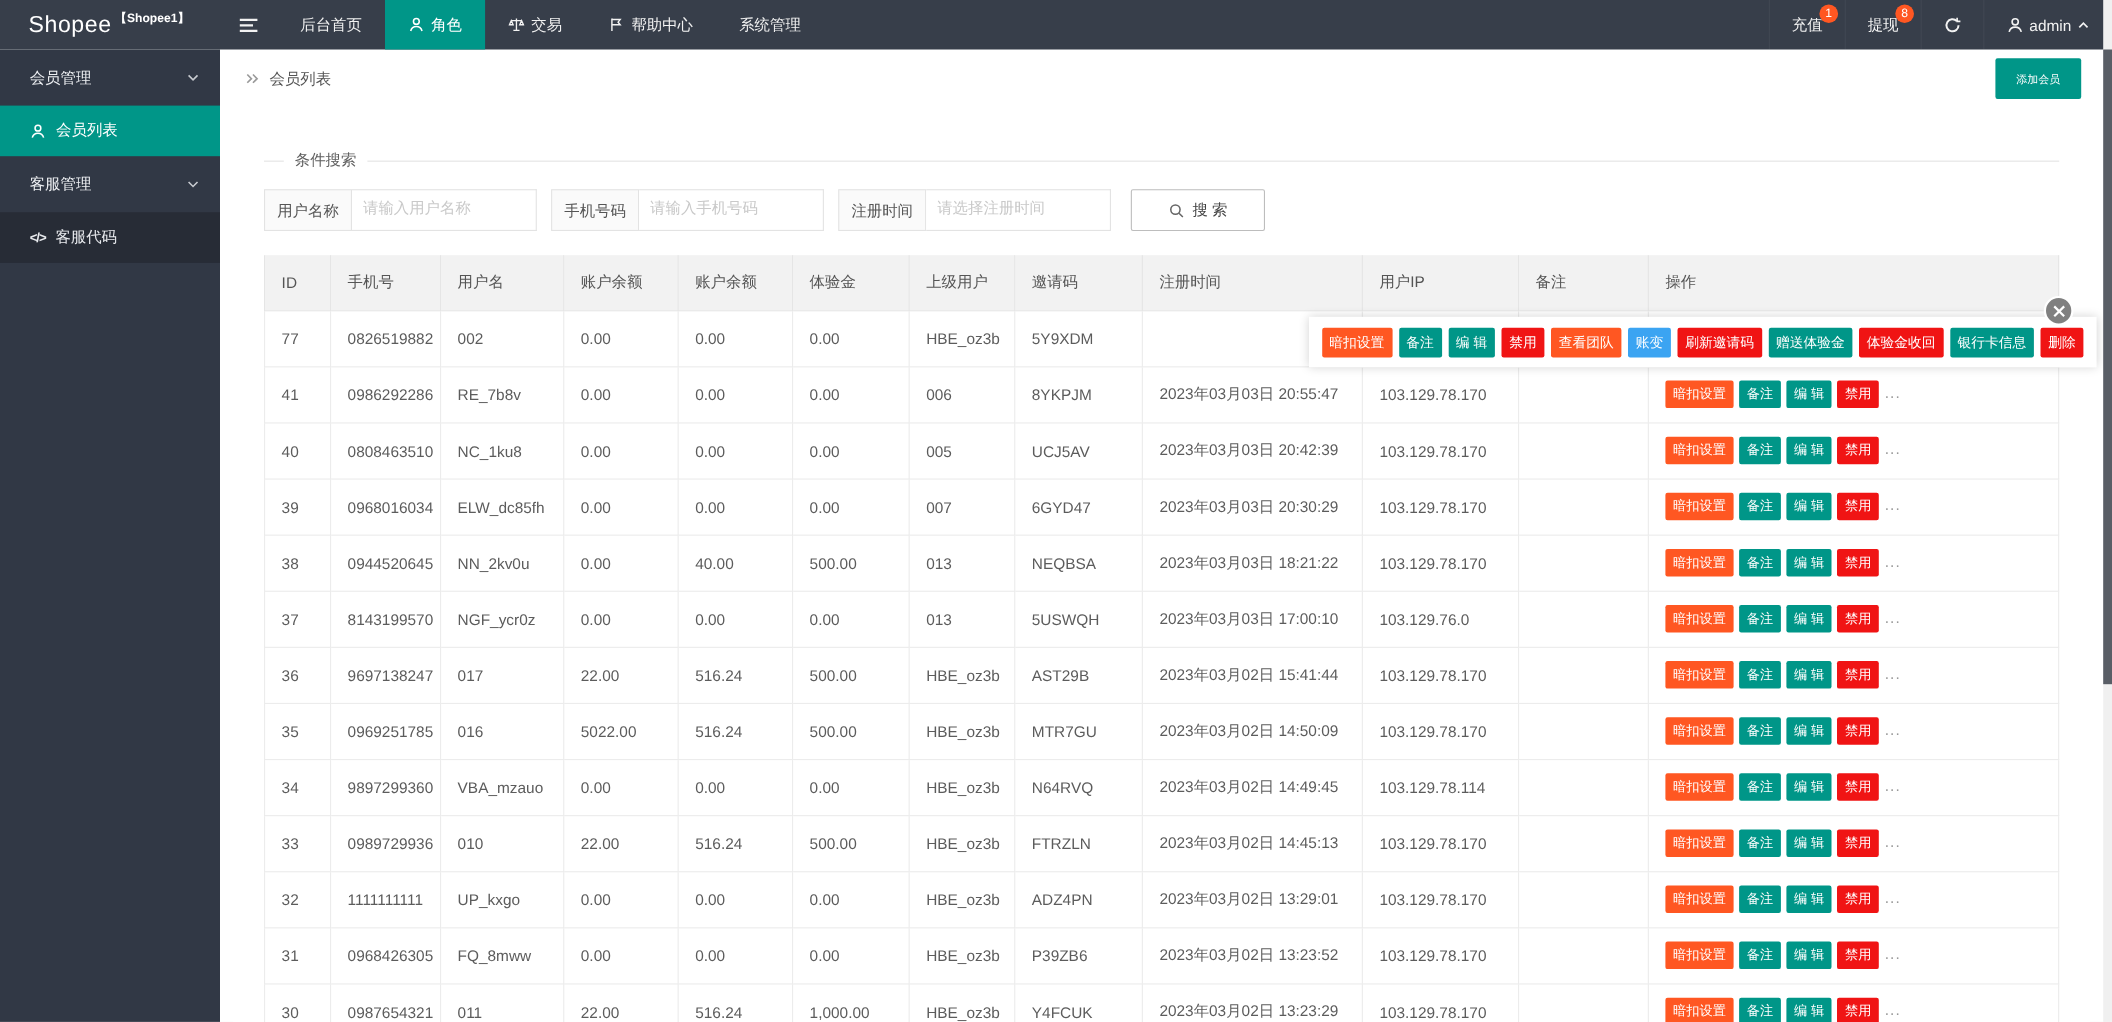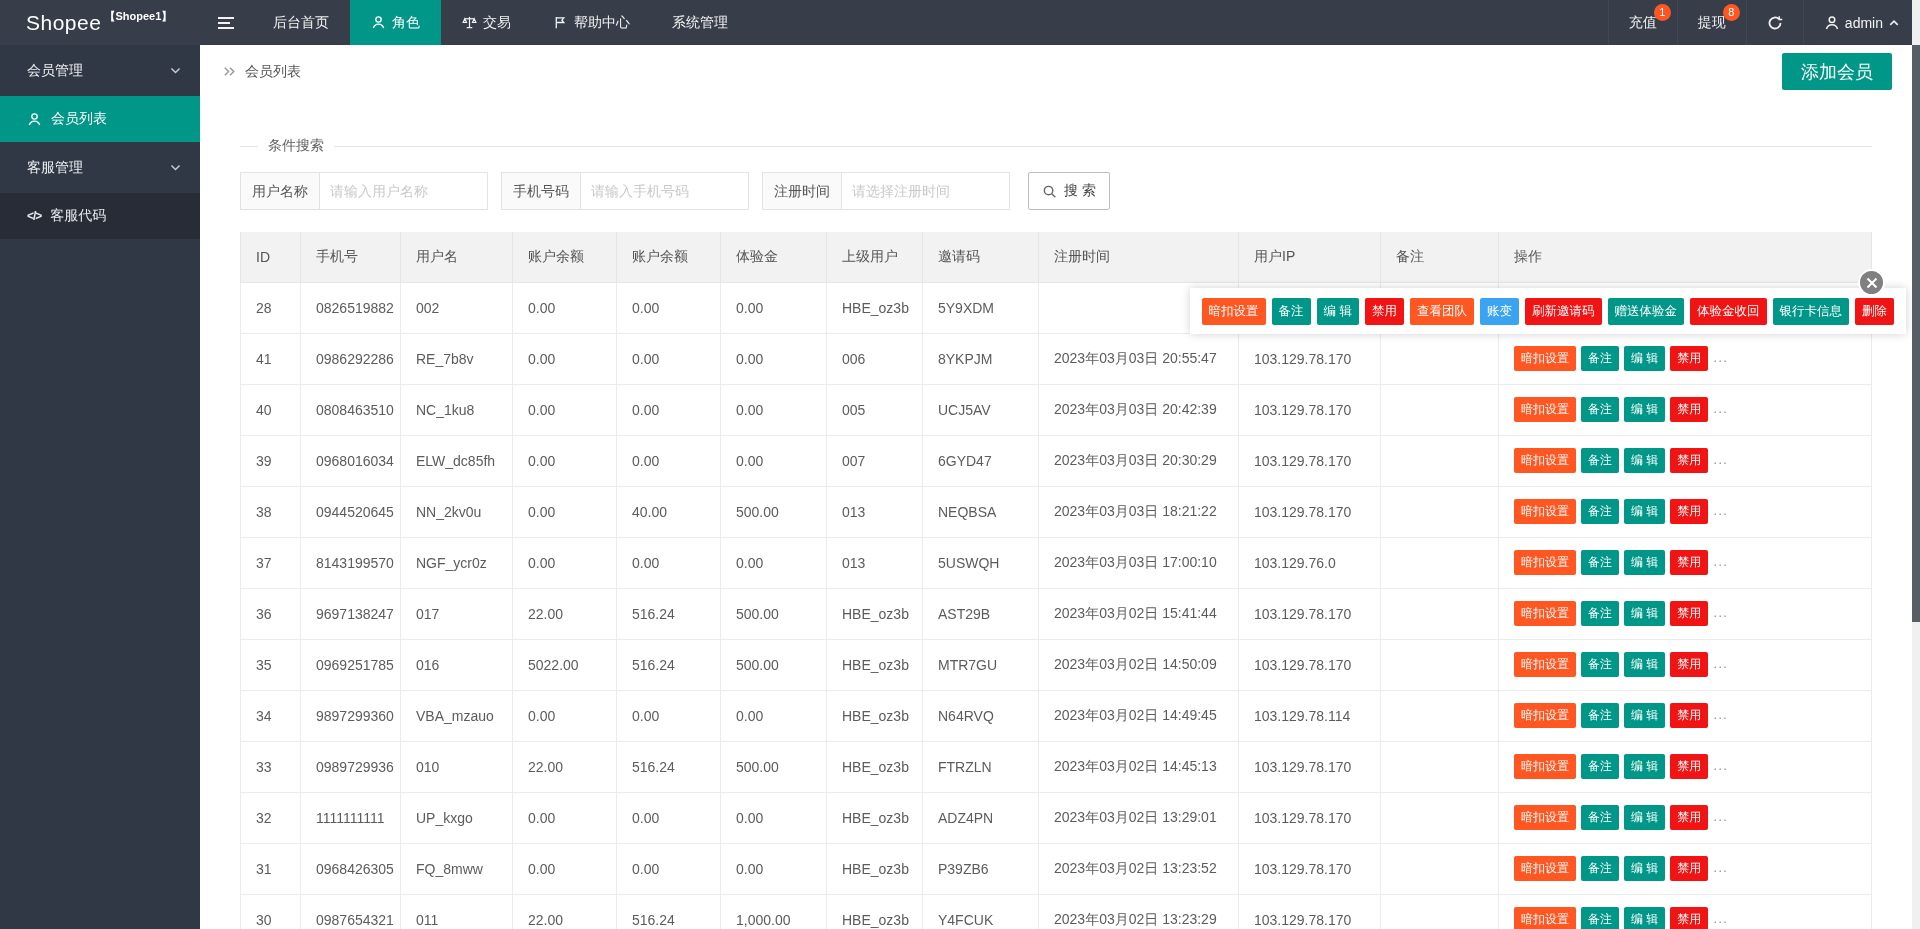--- a/index.html
+++ b/index.html
@@ -31,33 +31,33 @@
   .side-item svg { width:15px; height:15px; }
   .side-item .code-glyph { font-size:12px; font-weight:bold; letter-spacing:-1px; }
   .side-item.active { background:#009688; color:#fff; }
   .side-sub { background:#272c36; }
 
   
   .main { position:absolute; left:200px; top:45px; width:1712px; height:884px; }
   .breadcrumb-bar { height:53px; background:#fff; display:flex; align-items:center; padding:0 20px 0 22px; }
   .breadcrumb { display:flex; align-items:center; gap:8px; color:#555; font-size:14px; }
   .breadcrumb svg { width:15px; height:15px; color:#9a9a9a; }
-  .add-btn { margin-left:auto; height:37px; padding:0 19px; background:#009688; border:none; border-radius:2px; color:#fff; font-size:18px; cursor:pointer; font-family:inherit; }
+  .add-btn { margin-left:auto; height:37px; padding:0 19px; background:#009688; border:none; border-radius:2px; color:#fff; font-size:10px; cursor:pointer; font-family:inherit; }
 
   .card { position:absolute; left:12px; top:67px; width:1688px; height:817px; background:#fff; padding:24px 28px 0 28px; overflow:hidden; }
 
   .fieldset { position:relative; border-top:1px solid #e3e3e3; margin-top:10px; }
   .fieldset .legend { position:absolute; left:18px; top:-10px; background:#fff; padding:0 10px; color:#606060; font-size:14px; }
 
   .search-row { display:flex; align-items:center; gap:13px; margin-top:25px; }
   .fgroup { display:flex; align-items:stretch; }
   .fgroup .flabel { height:38px; line-height:36px; padding:0 11px; background:#fafafa; border:1px solid #e3e3e3; color:#555; font-size:14px; white-space:nowrap; }
-  .fgroup input { height:38px; width:168px; border:1px solid #e3e3e3; border-left:none; padding:0 10px; font-size:14px; color:#555; outline:none; font-family:Liberation Sans, sans-serif; }
+  .fgroup input { height:38px; width:168px; border:1px solid #e3e3e3; border-left:none; padding:0 10px; font-size:14px; color:#555; outline:none; font-family:Liberation Serif, serif; }
   .fgroup input::placeholder { color:#c9c9c9; }
-  .search-btn { display:flex; align-items:center; gap:7px; height:38px; padding:0 13px; margin-left:5px; background:#fff; border:1px solid #bdbdbd; border-radius:2px; color:#444; font-size:14px; cursor:pointer; font-family:inherit; }
+  .search-btn { display:flex; align-items:center; gap:7px; height:38px; padding:0 33px; margin-left:5px; background:#fff; border:1px solid #bdbdbd; border-radius:2px; color:#444; font-size:14px; cursor:pointer; font-family:inherit; }
   .search-btn svg { width:15px; height:15px; color:#666; }
 
   
   table { width:100%; border-collapse:collapse; margin-top:22px; table-layout:fixed; }
   th { background:#f2f2f2; height:50px; font-weight:normal; text-align:left; padding-left:15px; font-size:14px; color:#555; border:1px solid #e5e5e5; border-top:none; }
   td { height:51px; padding-left:15px; font-size:14px; color:#5c5c5c; border:1px solid #ececec; background:#fff; overflow:hidden; white-space:nowrap; }
   .abtn { display:inline-block; padding:4px 7px; margin-right:5px; border-radius:2px; color:#fff; font-size:12px; cursor:pointer; white-space:nowrap; }
   .btn-orange { background:#ff5722; }
   .btn-teal { background:#009688; }
   .btn-red { background:#f01414; }
@@ -240,21 +240,21 @@
               <th>上级用户</th>
               <th>邀请码</th>
               <th>注册时间</th>
               <th>用户IP</th>
               <th>备注</th>
               <th>操作</th>
             </tr>
           </thead>
         <tbody id="table-body">
             <tr>
-              <td>28</td>
+              <td>77</td>
               <td>0826519882</td>
               <td>002</td>
               <td>0.00</td>
               <td>0.00</td>
               <td>0.00</td>
               <td>HBE_oz3b</td>
               <td>5Y9XDM</td>
               <td></td>
               <td></td>
               <td></td>

